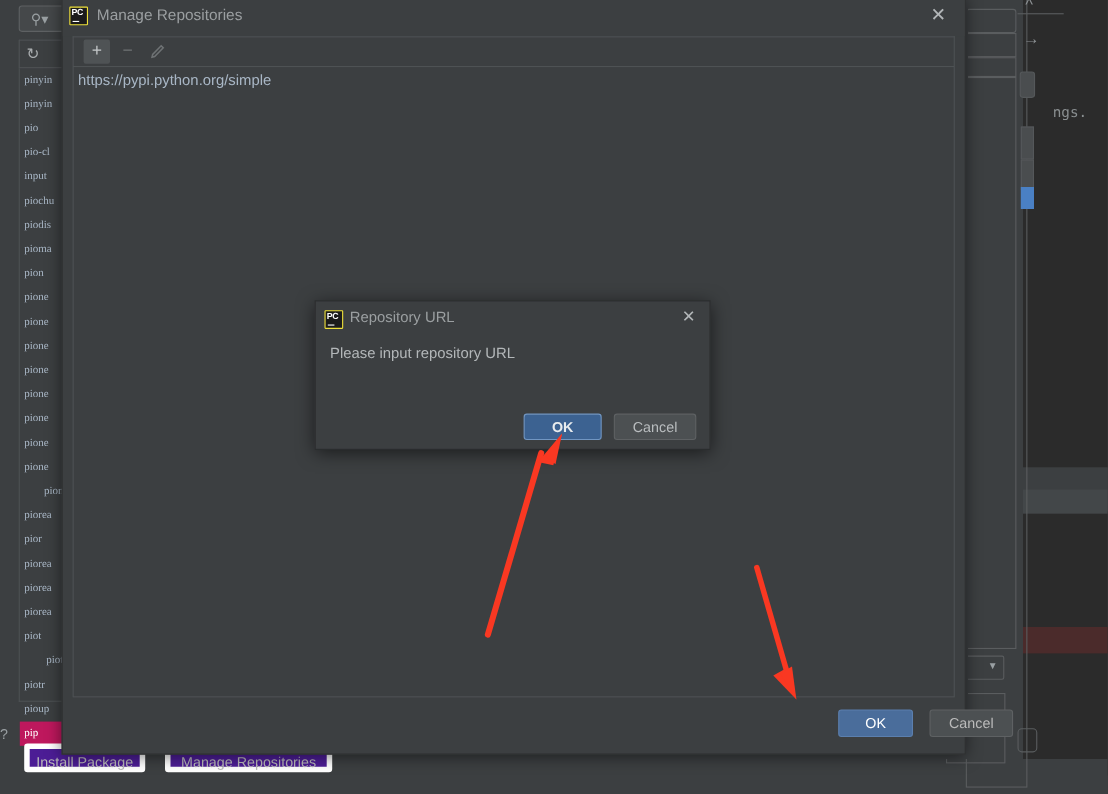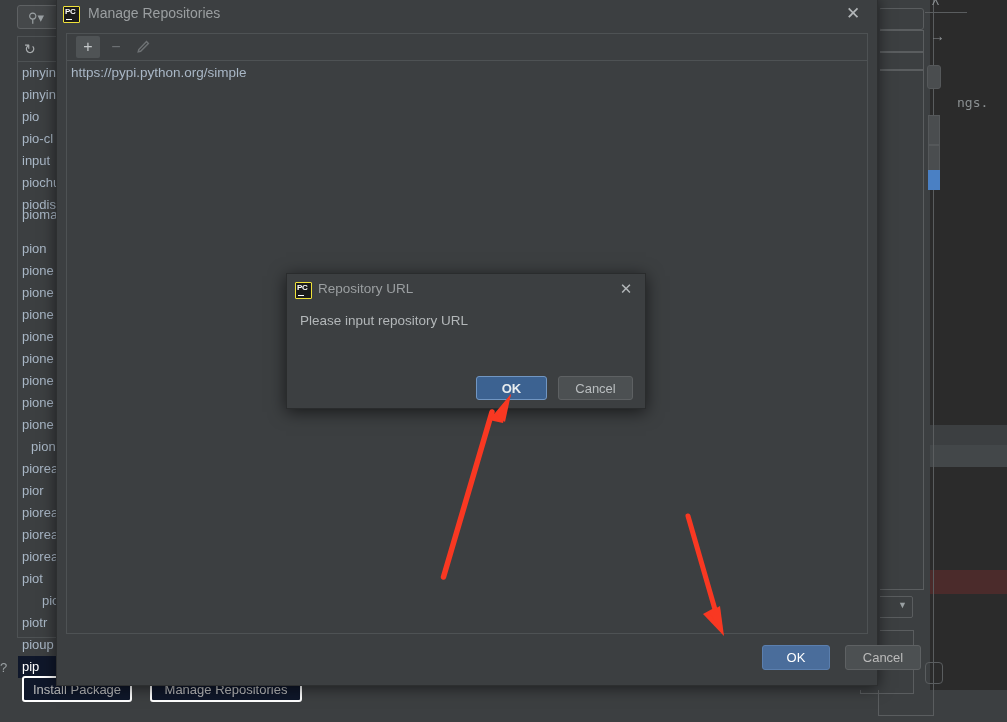--- a/index.html
+++ b/index.html
@@ -112,32 +112,33 @@
   }
   .pkg-item {
     position: absolute;
     left: 18px;
     width: 47px;
     height: 22px;
     line-height: 22px;
     padding-left: 4px;
     box-sizing: border-box;
     color: #a9b7c6;
-    font-size: 13px;
+    font-size: 10px;
     white-space: nowrap;
     overflow: hidden;
+    font-family: Liberation Serif, serif;
   }
   .pkg-item.selected {
-    background: #0f172a;
+    background: #be185d;
     color: #ffffff;
   }
   .btn-flat {
     position: absolute;
-    background: #0f172a;
-    border: 2px solid #ffffff;
+    background: #4c1d95;
+    border: 5px solid #ffffff;
     border-radius: 3px;
     color: #bbbbbb;
     font-size: 13px;
     text-align: center;
     box-sizing: border-box;
     line-height: 24px;
     height: 26px;
   }
   #install-package-btn { left: 22px; top: 676px; width: 110px; }
   #manage-repos-btn { left: 150px; top: 676px; width: 152px; }
@@ -411,21 +412,21 @@
   <div id="pkg-refresh-icon">↻</div>
 
   <div id="pkg-items">
       <div class="pkg-item" style="top: 62px;">pinyin</div>
       <div class="pkg-item" style="top: 84px;">pinyin</div>
       <div class="pkg-item" style="top: 106px;">pio</div>
       <div class="pkg-item" style="top: 128px;">pio-cl</div>
       <div class="pkg-item" style="top: 150px;">input</div>
       <div class="pkg-item" style="top: 172px;">piochu</div>
       <div class="pkg-item" style="top: 194px;">piodis</div>
-      <div class="pkg-item" style="top: 204px;">pioma</div>
+      <div class="pkg-item" style="top: 216px;">pioma</div>
       <div class="pkg-item" style="top: 238px;">pion</div>
       <div class="pkg-item" style="top: 260px;">pione</div>
       <div class="pkg-item" style="top: 282px;">pione</div>
       <div class="pkg-item" style="top: 304px;">pione</div>
       <div class="pkg-item" style="top: 326px;">pione</div>
       <div class="pkg-item" style="top: 348px;">pione</div>
       <div class="pkg-item" style="top: 370px;">pione</div>
       <div class="pkg-item" style="top: 392px;">pione</div>
       <div class="pkg-item" style="top: 414px;">pione</div>
       <div class="pkg-item" style="top: 436px; text-align: right;">pionic</div>

